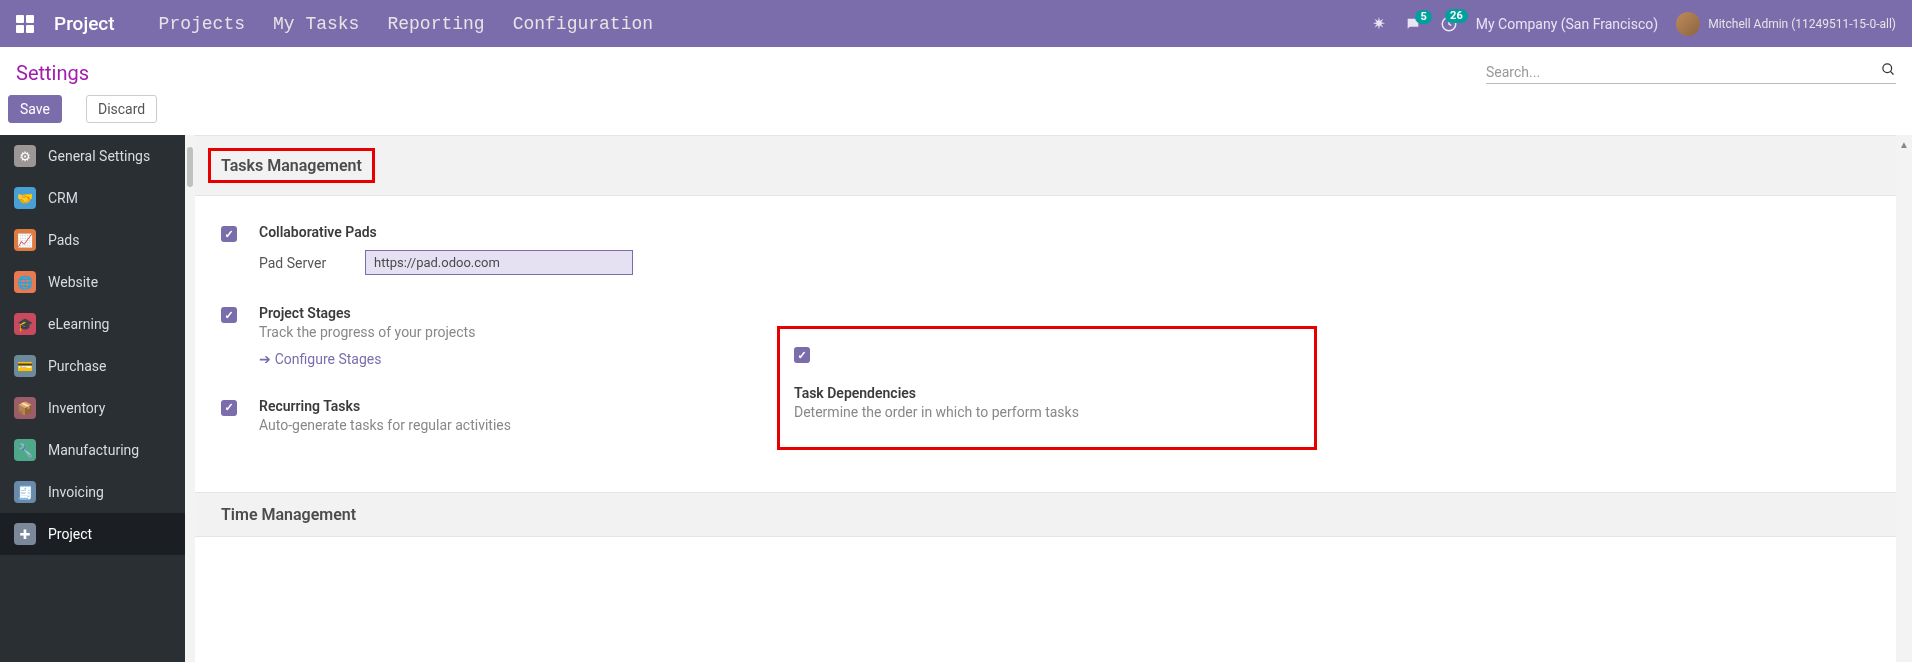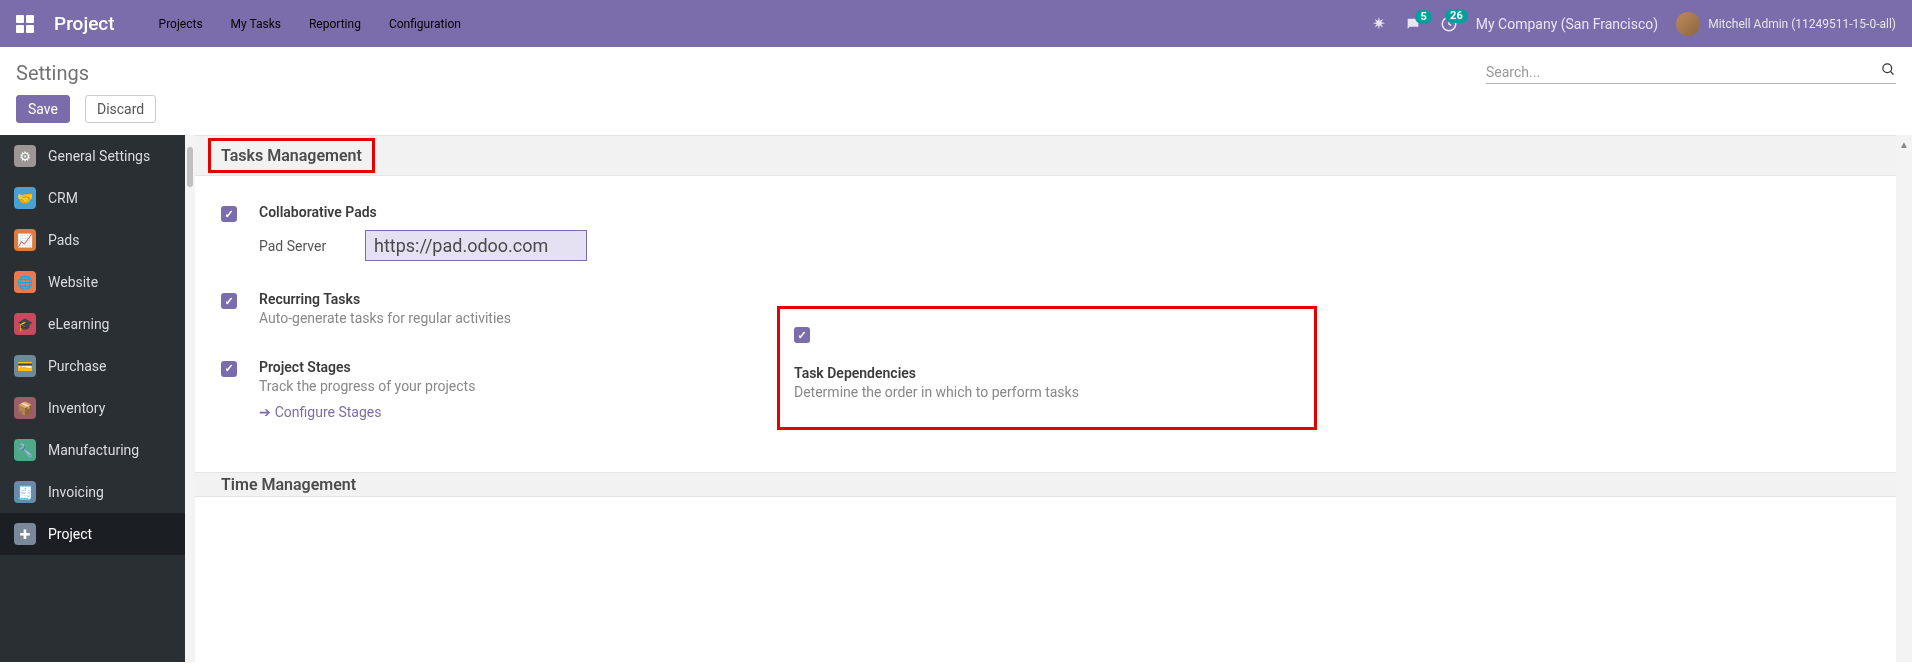--- a/index.html
+++ b/index.html
@@ -5,39 +5,39 @@
 * { margin: 0; padding: 0; box-sizing: border-box; font-family: -apple-system, BlinkMacSystemFont, "Segoe UI", Roboto, sans-serif; }
 body { width: 1912px; height: 670px; overflow: hidden; background: #fff; }
 
 
 .navbar { background: #7b6dab; height: 47px; display: flex; align-items: center; padding: 0 16px; color: #fff; }
 .navbar-left { display: flex; align-items: center; gap: 20px; }
 .apps-icon { width: 18px; height: 18px; display: grid; grid-template-columns: 1fr 1fr; grid-template-rows: 1fr 1fr; gap: 2px; }
 .apps-icon span { background: #fff; border-radius: 1px; }
 .brand { font-size: 19px; font-weight: 500; color: #fff; }
 .nav-links { display: flex; gap: 28px; margin-left: 24px; }
-.nav-link { color: #000000; font-size: 12px; cursor: pointer; }
+.nav-link { color: #e5e5e5; font-size: 18px; cursor: pointer; font-family: Liberation Mono, monospace; }
 .navbar-right { margin-left: auto; display: flex; align-items: center; gap: 18px; }
 .nav-icon { color: #e8e4f3; font-size: 16px; cursor: pointer; position: relative; display: inline-flex; align-items: center; }
 .badge { background: #00a09d; color: #fff; border-radius: 9px; padding: 0 5px; font-size: 11px; font-weight: bold; position: absolute; top: -6px; right: -10px; min-width: 16px; text-align: center; line-height: 14px; }
 .company-name { font-size: 14px; color: #e8e4f3; }
 .user-block { display: flex; align-items: center; gap: 8px; }
 .avatar { width: 24px; height: 24px; border-radius: 50%; background: linear-gradient(135deg,#c08a5a,#8b6540); }
 .user-name { font-size: 12px; color: #e5e5e5; }
 
 
 .toolbar { display: flex; align-items: center; padding: 14px 16px 10px; }
-.page-title { font-size: 20px; color: #737373; }
+.page-title { font-size: 20px; color: #a21caf; }
 .search-wrap { margin-left: auto; display: flex; align-items: center; border-bottom: 1px solid #bbb; width: 410px; padding-bottom: 2px; }
 .search-input { border: none; outline: none; width: 100%; font-size: 14px; color: #666; }
 .search-input::placeholder { color: #999; }
 .search-icon { color: #555; font-size: 15px; margin-left: 6px; }
 
 
-.actions { padding: 0 16px 12px; display: flex; gap: 15px; }
+.actions { padding: 0 8px 12px; display: flex; gap: 24px; }
 .btn { padding: 5px 11px; font-size: 14px; border: 1px solid #ccc; background: #fff; cursor: pointer; border-radius: 3px; color: #555; }
 .btn-primary { background: #7b6dab; color: #fff; border-color: #7b6dab; }
 
 
 .main { display: flex; height: calc(670px - 47px - 56px - 40px); }
 
 
 .sidebar { width: 185px; background: #2a2f34; color: #ddd; overflow-y: auto; }
 .sidebar-item { display: flex; align-items: center; gap: 12px; padding: 10px 14px; font-size: 14px; cursor: pointer; color: #d8dbdf; }
 .sidebar-item.active { background: #1b1f23; color: #fff; }
@@ -52,36 +52,36 @@
 .ic-manufacturing { background: #4fa88a; color: #fff; }
 .ic-invoicing { background: #6b89a8; color: #fff; }
 .ic-project { background: #7a889a; color: #fff; }
 
 
 .scroll-col { width: 10px; background: #f3f3f3; position: relative; }
 .scroll-thumb { position: absolute; top: 12px; left: 2px; width: 6px; height: 40px; background: #c0c0c0; border-radius: 3px; }
 
 
 .content { flex: 1; overflow-y: auto; background: #fff; position: relative; }
-.section-header { background: #f2f2f2; padding: 2px 26px; border-top: 1px solid #e5e5e5; border-bottom: 1px solid #e5e5e5; }
+.section-header { background: #f2f2f2; padding: 12px 26px; border-top: 1px solid #e5e5e5; border-bottom: 1px solid #e5e5e5; }
 .section-title { font-size: 16px; font-weight: 600; color: #4c4c4c; display: inline-block; }
 .red-box { border: 3px solid #e60000; padding: 5px 10px; margin-left: -13px; display: inline-block; }
 
 .settings-grid { display: flex; padding: 20px 12px 28px; gap: 30px; }
 .col { flex: 1; max-width: 540px; }
 
 .setting-row { display: flex; gap: 22px; padding: 8px 14px; margin-bottom: 14px; }
 .cbox { width: 16px; height: 16px; border-radius: 3px; background: #7b6dab; display: flex; align-items: center; justify-content: center; flex-shrink: 0; margin-top: 2px; cursor: pointer; }
 .cbox::after { content: "✓"; color: #fff; font-size: 11px; font-weight: bold; }
 .setting-body { flex: 1; }
 .setting-title { font-size: 14px; font-weight: 600; color: #3b3b3b; margin-bottom: 2px; }
 .setting-desc { font-size: 14px; color: #888; line-height: 1.4; }
 .field-row { display: flex; align-items: center; margin-top: 10px; gap: 10px; }
 .field-label { width: 96px; font-size: 14px; color: #555; }
-.field-input { width: 222px; padding: 4px 8px; font-size: 18px; border: 1px solid #7b6dab; background: #e5e1f3; color: #4a4a4a; }
+.field-input { width: 268px; padding: 4px 8px; font-size: 13px; border: 1px solid #7b6dab; background: #e5e1f3; color: #4a4a4a; }
 
 .hl-red { border: 3px solid #e60000; }
 
 .link-arrow { color: #7b6dab; font-size: 14px; cursor: pointer; display: inline-flex; align-items: center; gap: 4px; margin-top: 8px; }
 
 .right-scroll { position: absolute; right: 0; top: 0; width: 16px; height: 100%; background: #f3f3f3; display: flex; flex-direction: column; align-items: center; padding-top: 4px; }
 .right-scroll .arrow { font-size: 10px; color: #888; }
 
 </style>
 </head>
@@ -212,37 +212,37 @@
             <div class="field-row">
               <div class="field-label">Pad Server</div>
               <input class="field-input" value="https://pad.odoo.com" style="">
             </div>
           </div>
         </div>
 
         <div class="setting-row">
           <div class="cbox"></div>
           <div class="setting-body">
-            <div class="setting-title">Recurring Tasks</div>
-            <div class="setting-desc">Auto-generate tasks for regular activities</div>
-          </div>
-        </div>
-
-        <div class="setting-row">
-          <div class="cbox"></div>
-          <div class="setting-body">
             <div class="setting-title">Project Stages</div>
             <div class="setting-desc">Track the progress of your projects</div>
             <div class="link-arrow">
               <span>➔</span>
               <span>Configure Stages</span>
             </div>
           </div>
         </div>
 
+        <div class="setting-row">
+          <div class="cbox"></div>
+          <div class="setting-body">
+            <div class="setting-title">Recurring Tasks</div>
+            <div class="setting-desc">Auto-generate tasks for regular activities</div>
+          </div>
+        </div>
+
       </div>
 
       <div class="col">
 
 
         <div style="height:110px"></div>
 
         <div class="setting-row hl-red" style="padding:16px 14px 24px;flex-direction:column;">
           <div class="cbox"></div>
           <div class="setting-body">

